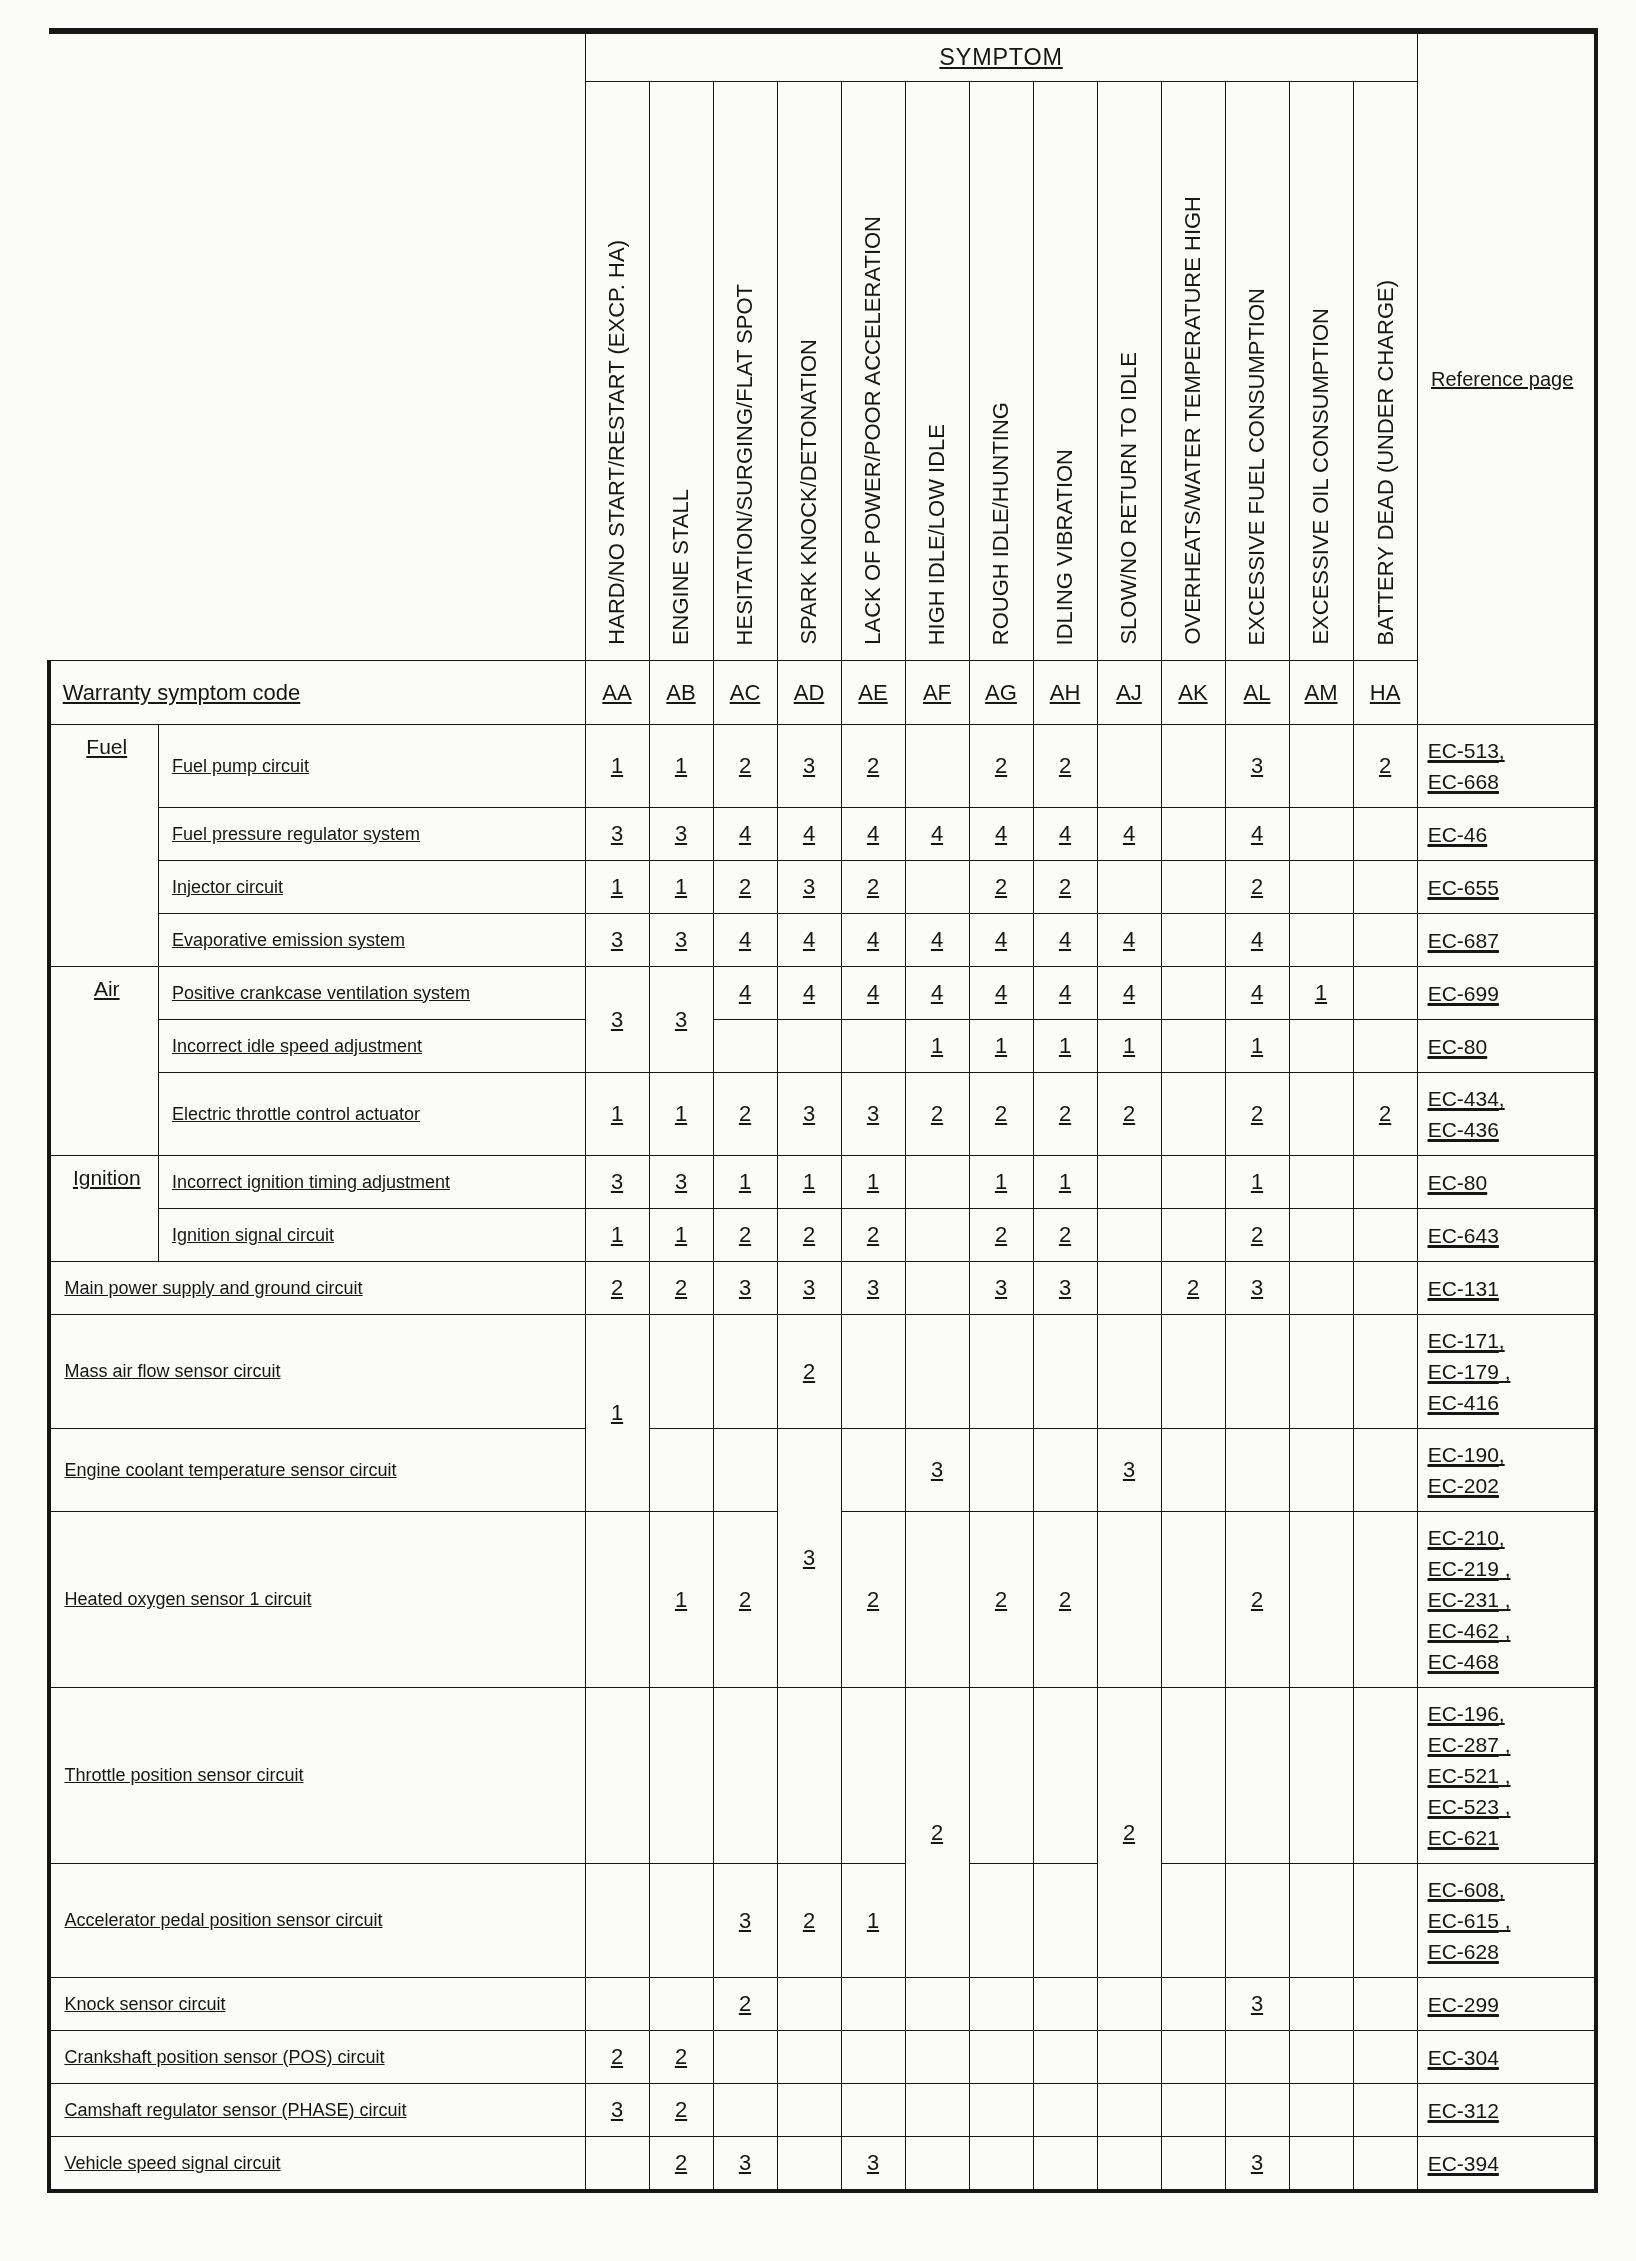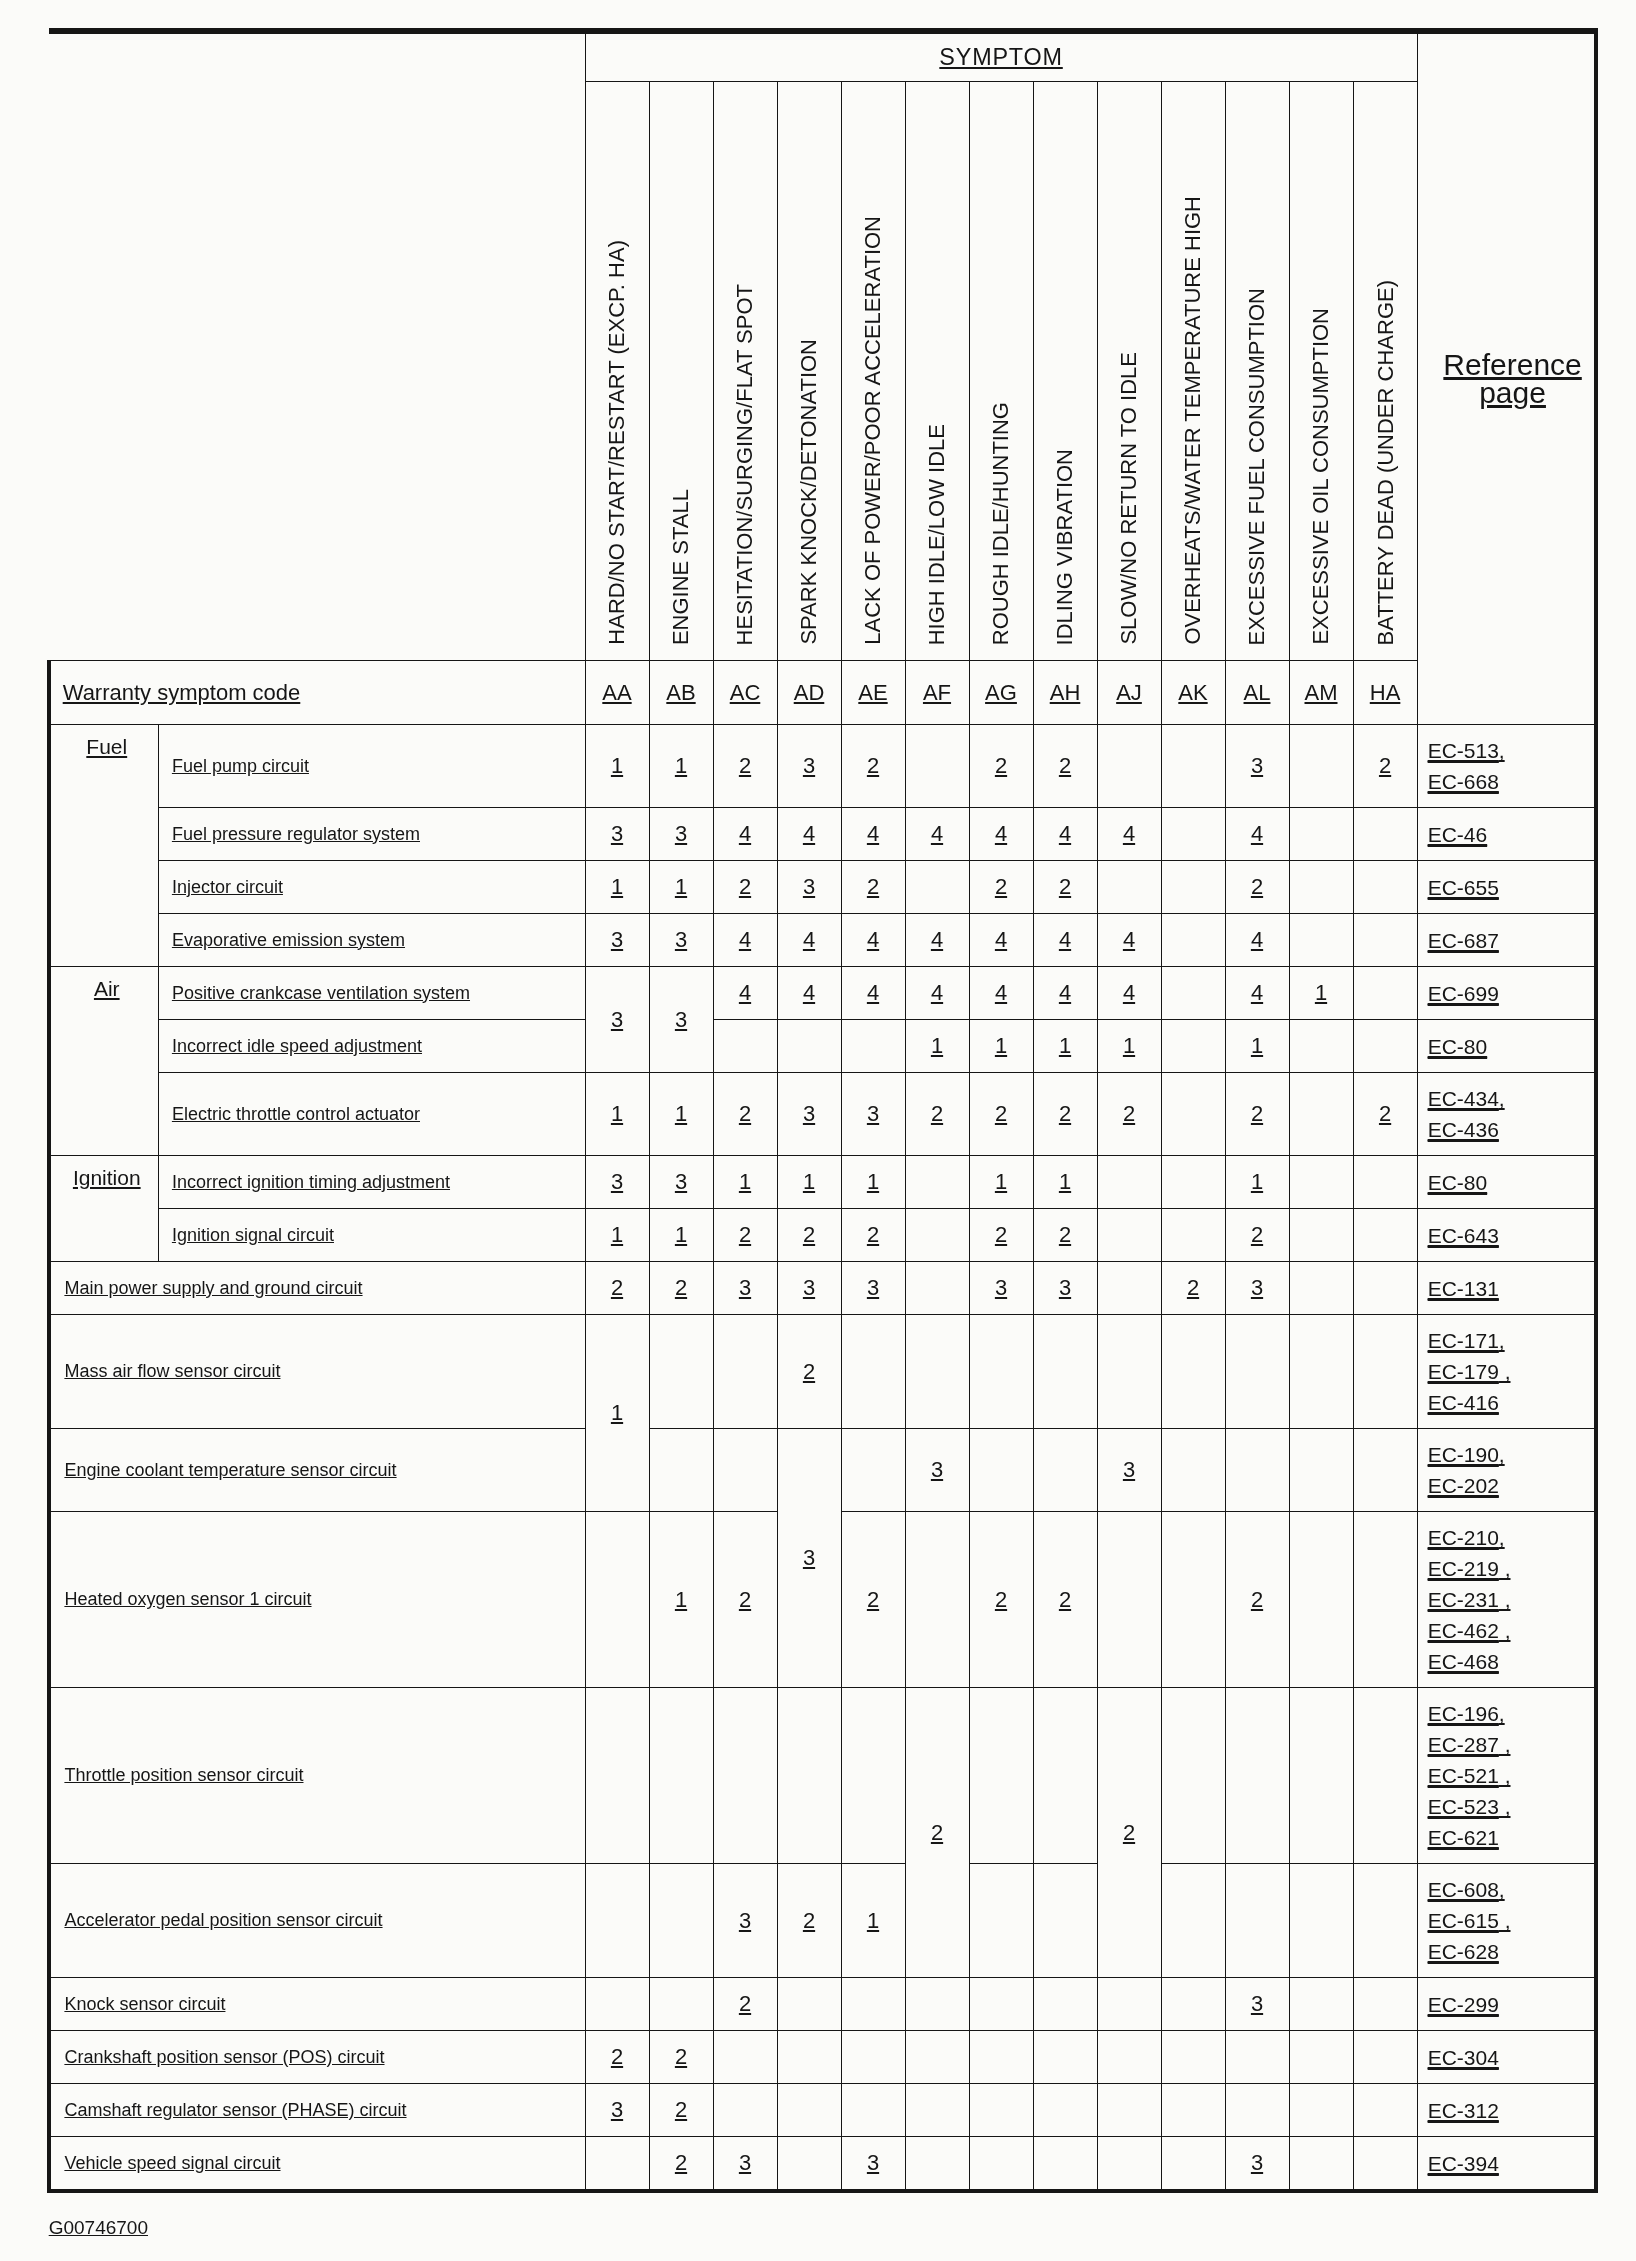--- a/index.html
+++ b/index.html
@@ -43,24 +43,24 @@
     background: transparent;
   }
 
   th.symptom-h {
     height: 47px;
     text-align: center;
     font-size: 23.4px;
     letter-spacing: 0.8px;
   }
   th.ref-h {
-    text-align: center;
+    text-align: left;
     vertical-align: middle;
     padding-left: 13.4px;
-    font-size: 30px;
+    font-size: 20px;
     line-height: 28.5px;
   }
   tr.vrow th.vcell {
     height: 578px;
     vertical-align: bottom;
     text-align: center;
   }
   .vtext {
     display: inline-block;
     writing-mode: vertical-rl;
@@ -541,15 +541,14 @@
           <td class="val ob"></td>
           <td class="val ob">3</td>
           <td class="val ob"></td>
           <td class="val ob"></td>
           <td class="refcell or ob">
             <div class="ref-line"><span class="ref-link">EC-394</span></div>
           </td>
         </tr>
       </tbody>
   </table>
-  <div class="footer">G00746700</div>
 </div>
 
 
 </body></html>

